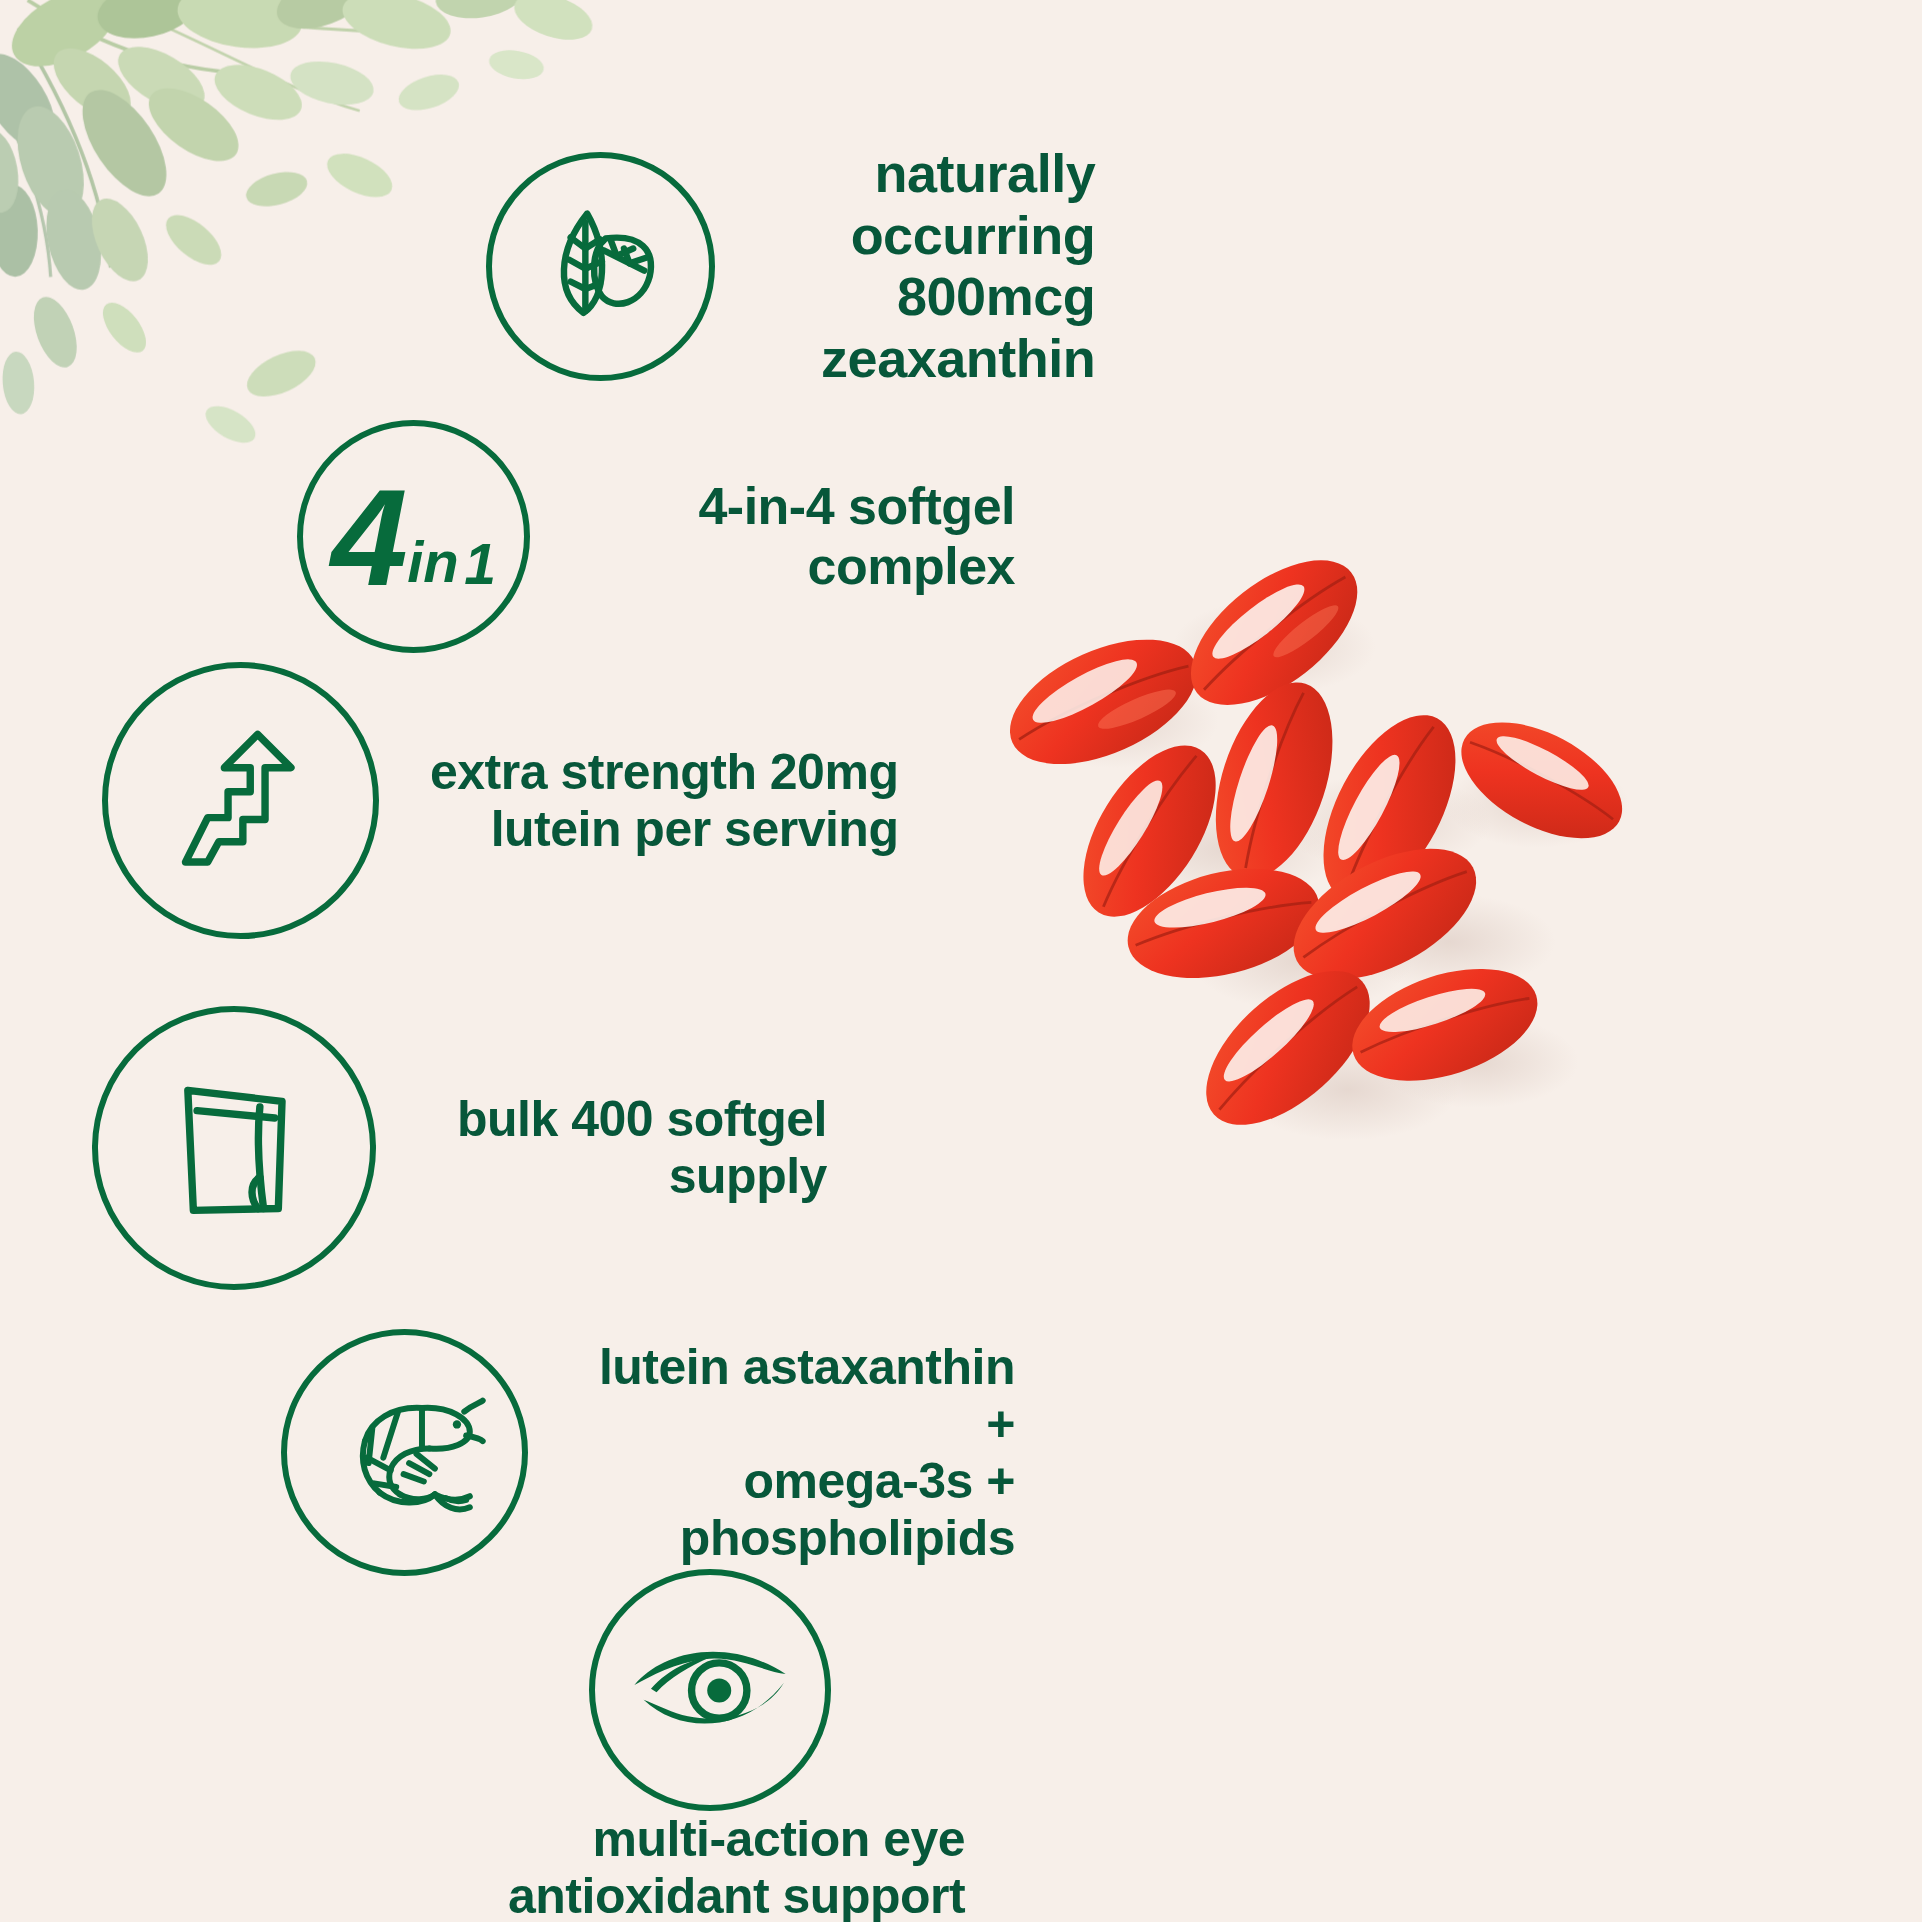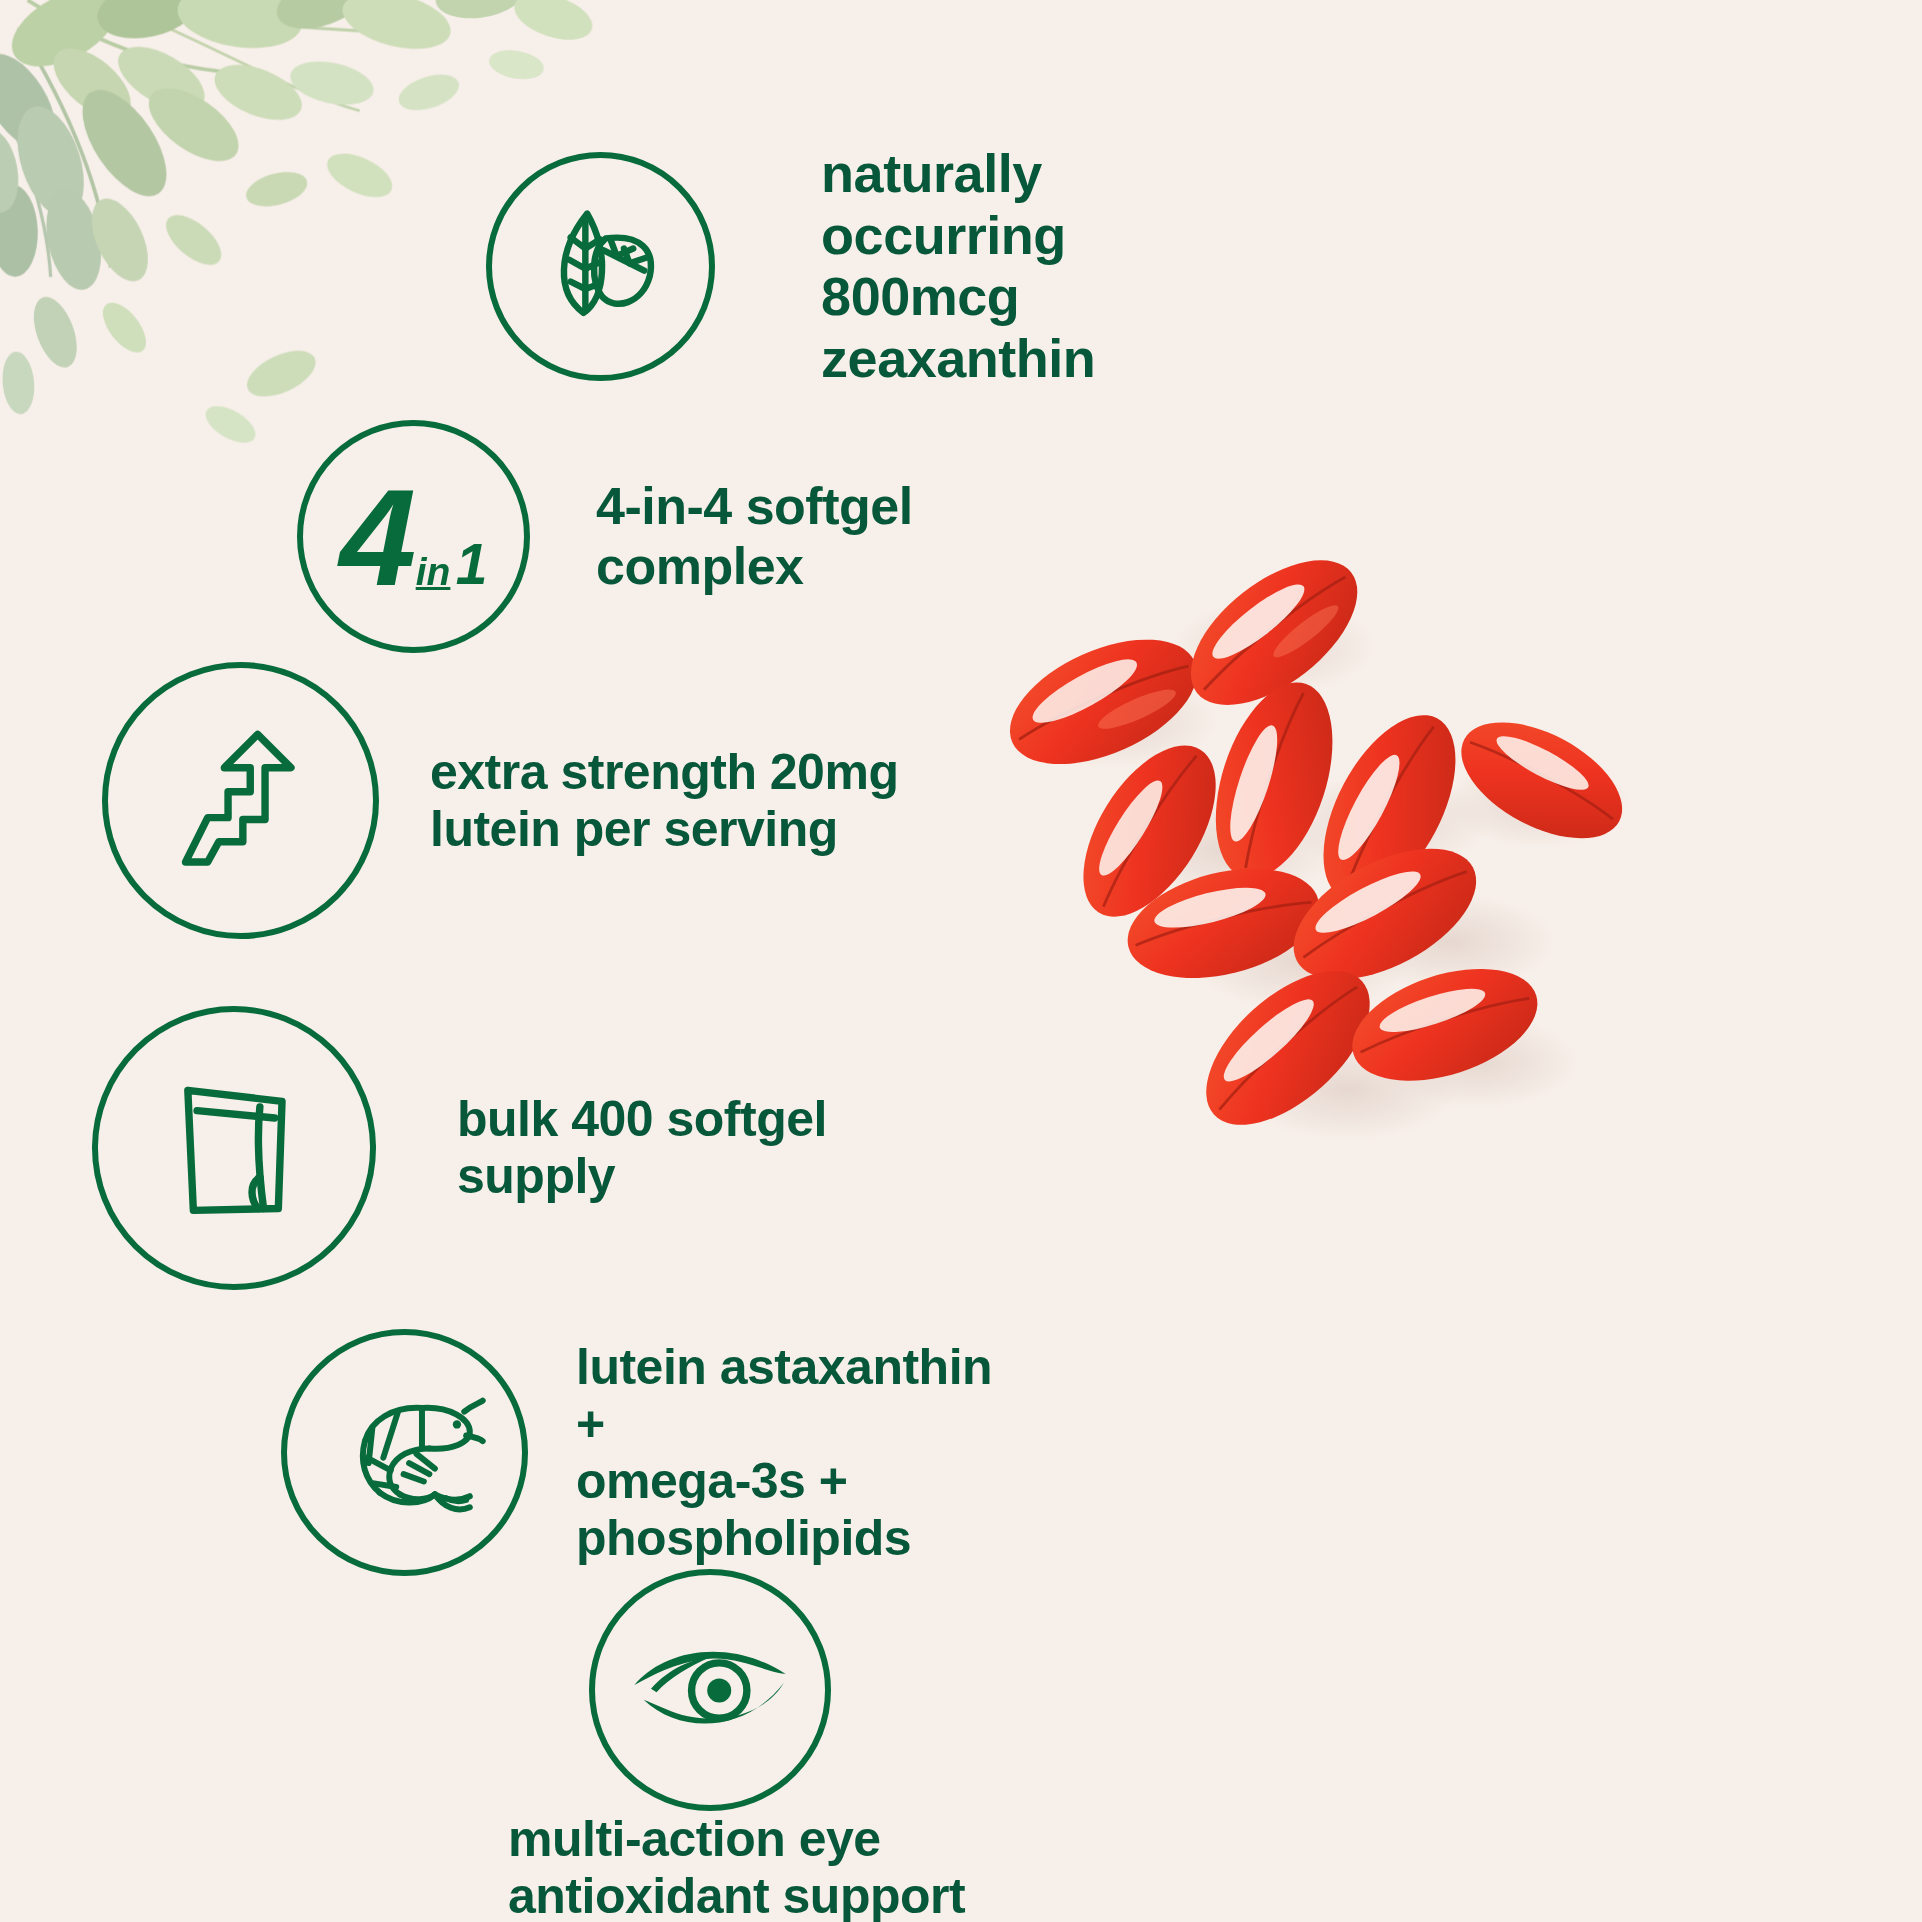--- a/index.html
+++ b/index.html
@@ -3,21 +3,21 @@
 <meta charset="utf-8">
 <style>
   * { margin:0; padding:0; box-sizing:border-box; }
   html,body { width:1922px; height:1922px; }
   body{
     background:#f7efe9;
     font-family:"Liberation Sans", sans-serif;
     position:relative;
     overflow:hidden;
   }
-  .canvas{ position:absolute; inset:0; width:1922px; height:1411px; }
+  .canvas{ position:absolute; inset:0; width:1922px; height:1411px;text-align:right; }
 
   
   .leaves{ position:absolute; left:-37px; top:-37px; width:701px; height:517px; pointer-events:none; }
 
   
   .capsules{ position:absolute; left:997px; top:545px; width:665px; height:729px; pointer-events:none; }
 
   
   .features{ position:absolute; left:0; top:0; width:1015px; height:1922px; }
   .feature{ position:absolute; display:flex; align-items:center; }
@@ -66,22 +66,22 @@
   
   .badge4{
     display:flex; align-items:flex-end; justify-content:center;
     color:#076b3c; line-height:1;
   }
   .badge4 .big{
     font-size:138px; font-weight:bold; font-style:italic;
     letter-spacing:-5.5px;
   }
   .badge4 .sm{
-    font-size:39px; font-weight:bold; font-style:italic;
-    margin-left:5px; margin-bottom:14.8px;text-decoration:underline;
+    font-size:58px; font-weight:bold; font-style:italic;
+    margin-left:5px; margin-bottom:14.8px;
   }
   .badge4 .one{
     font-size:57px; font-weight:bold; font-style:italic;
     margin-left:5.5px; margin-bottom:13px;
   }
   svg{ display:block; overflow:visible; }
 </style>
 </head>
 <body>
 

